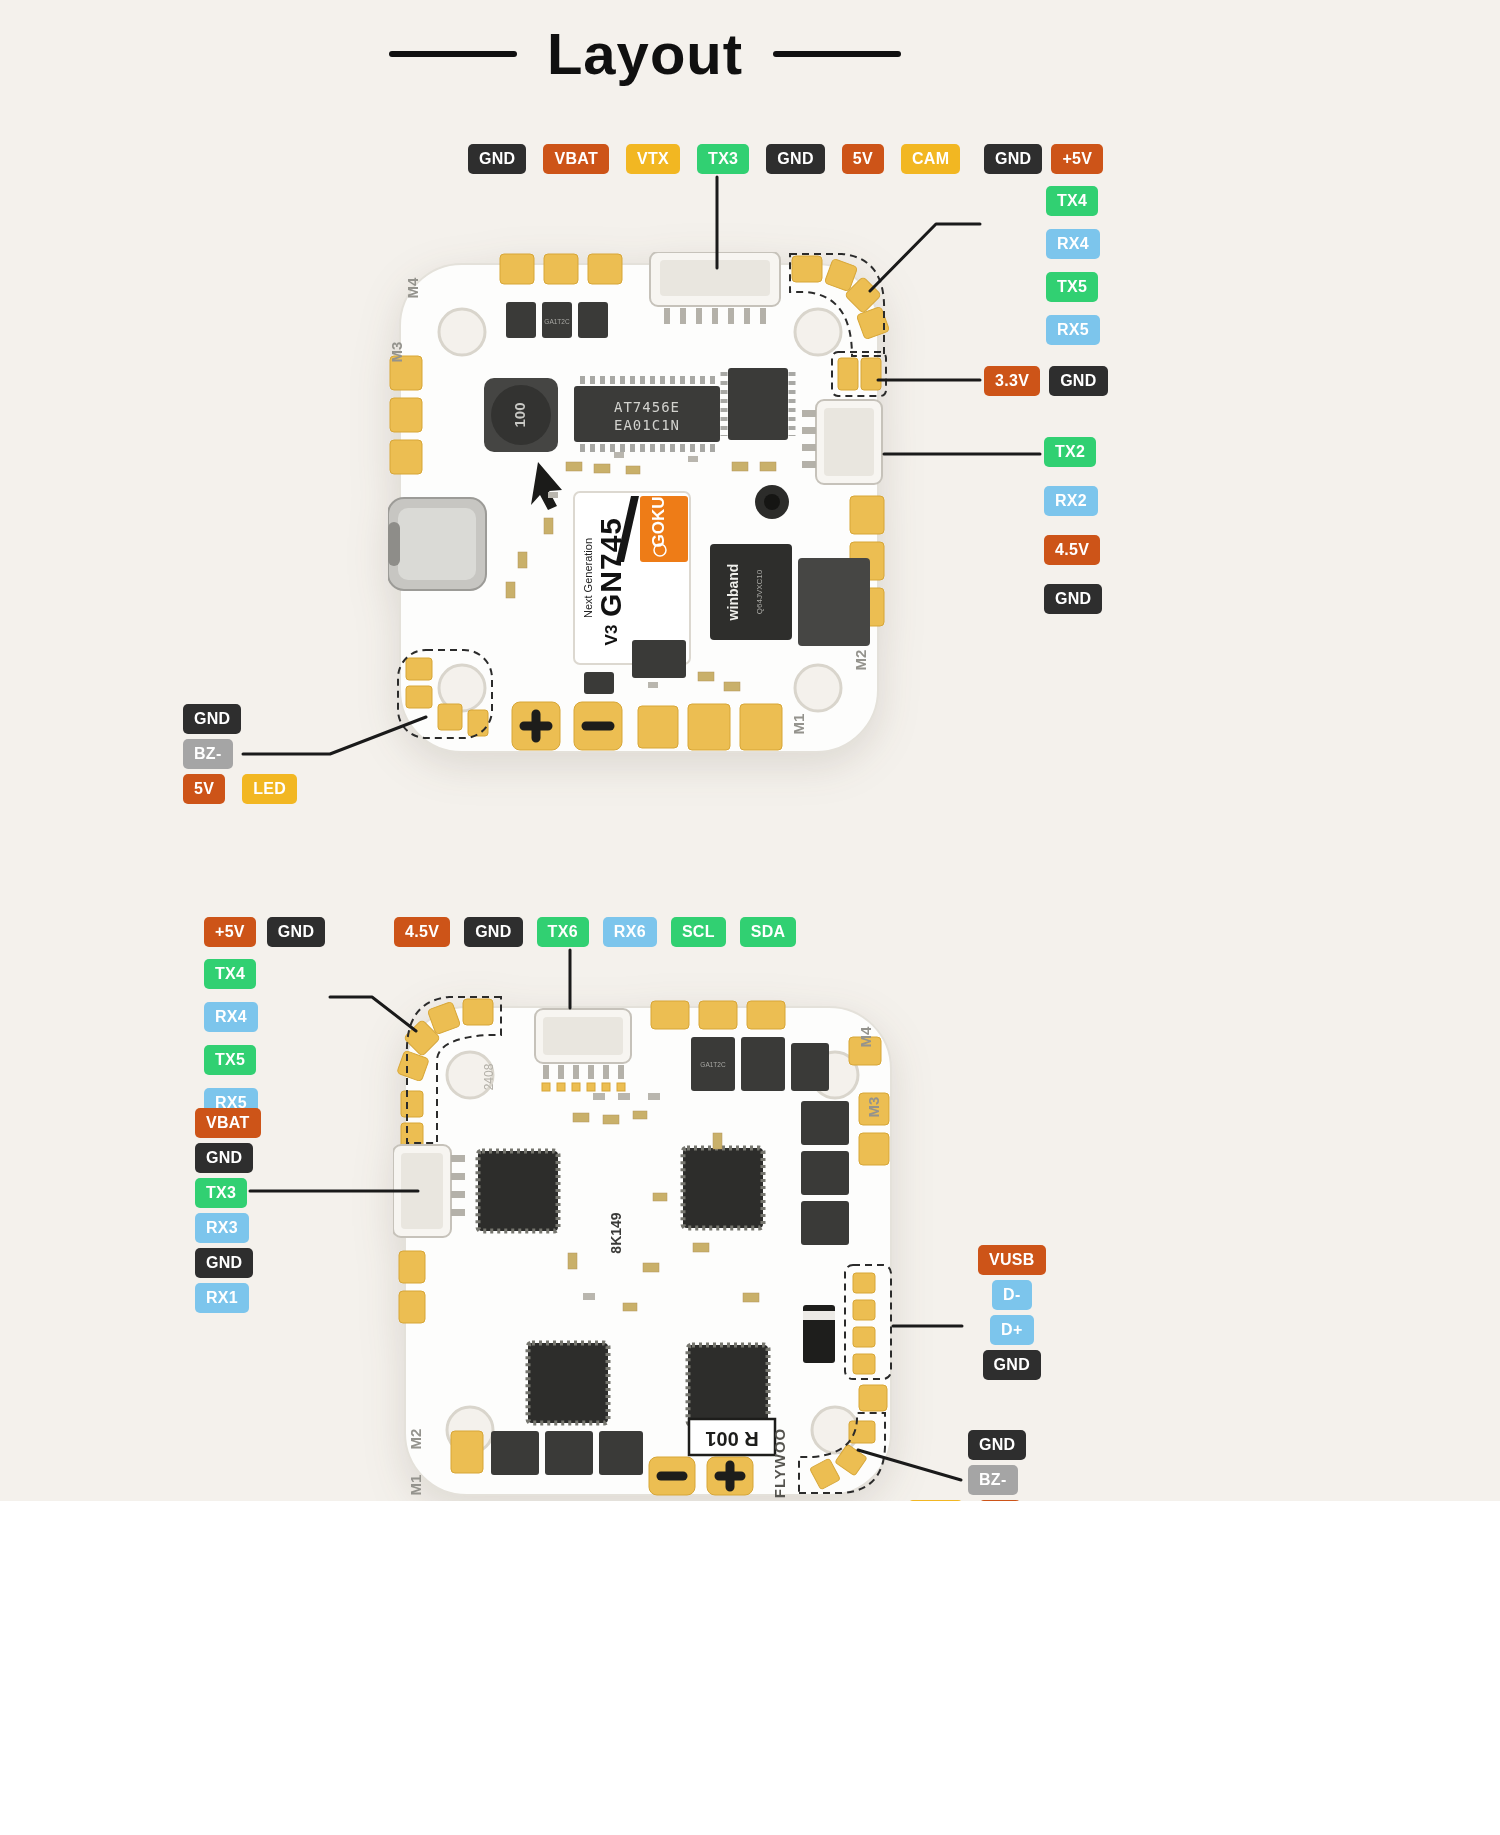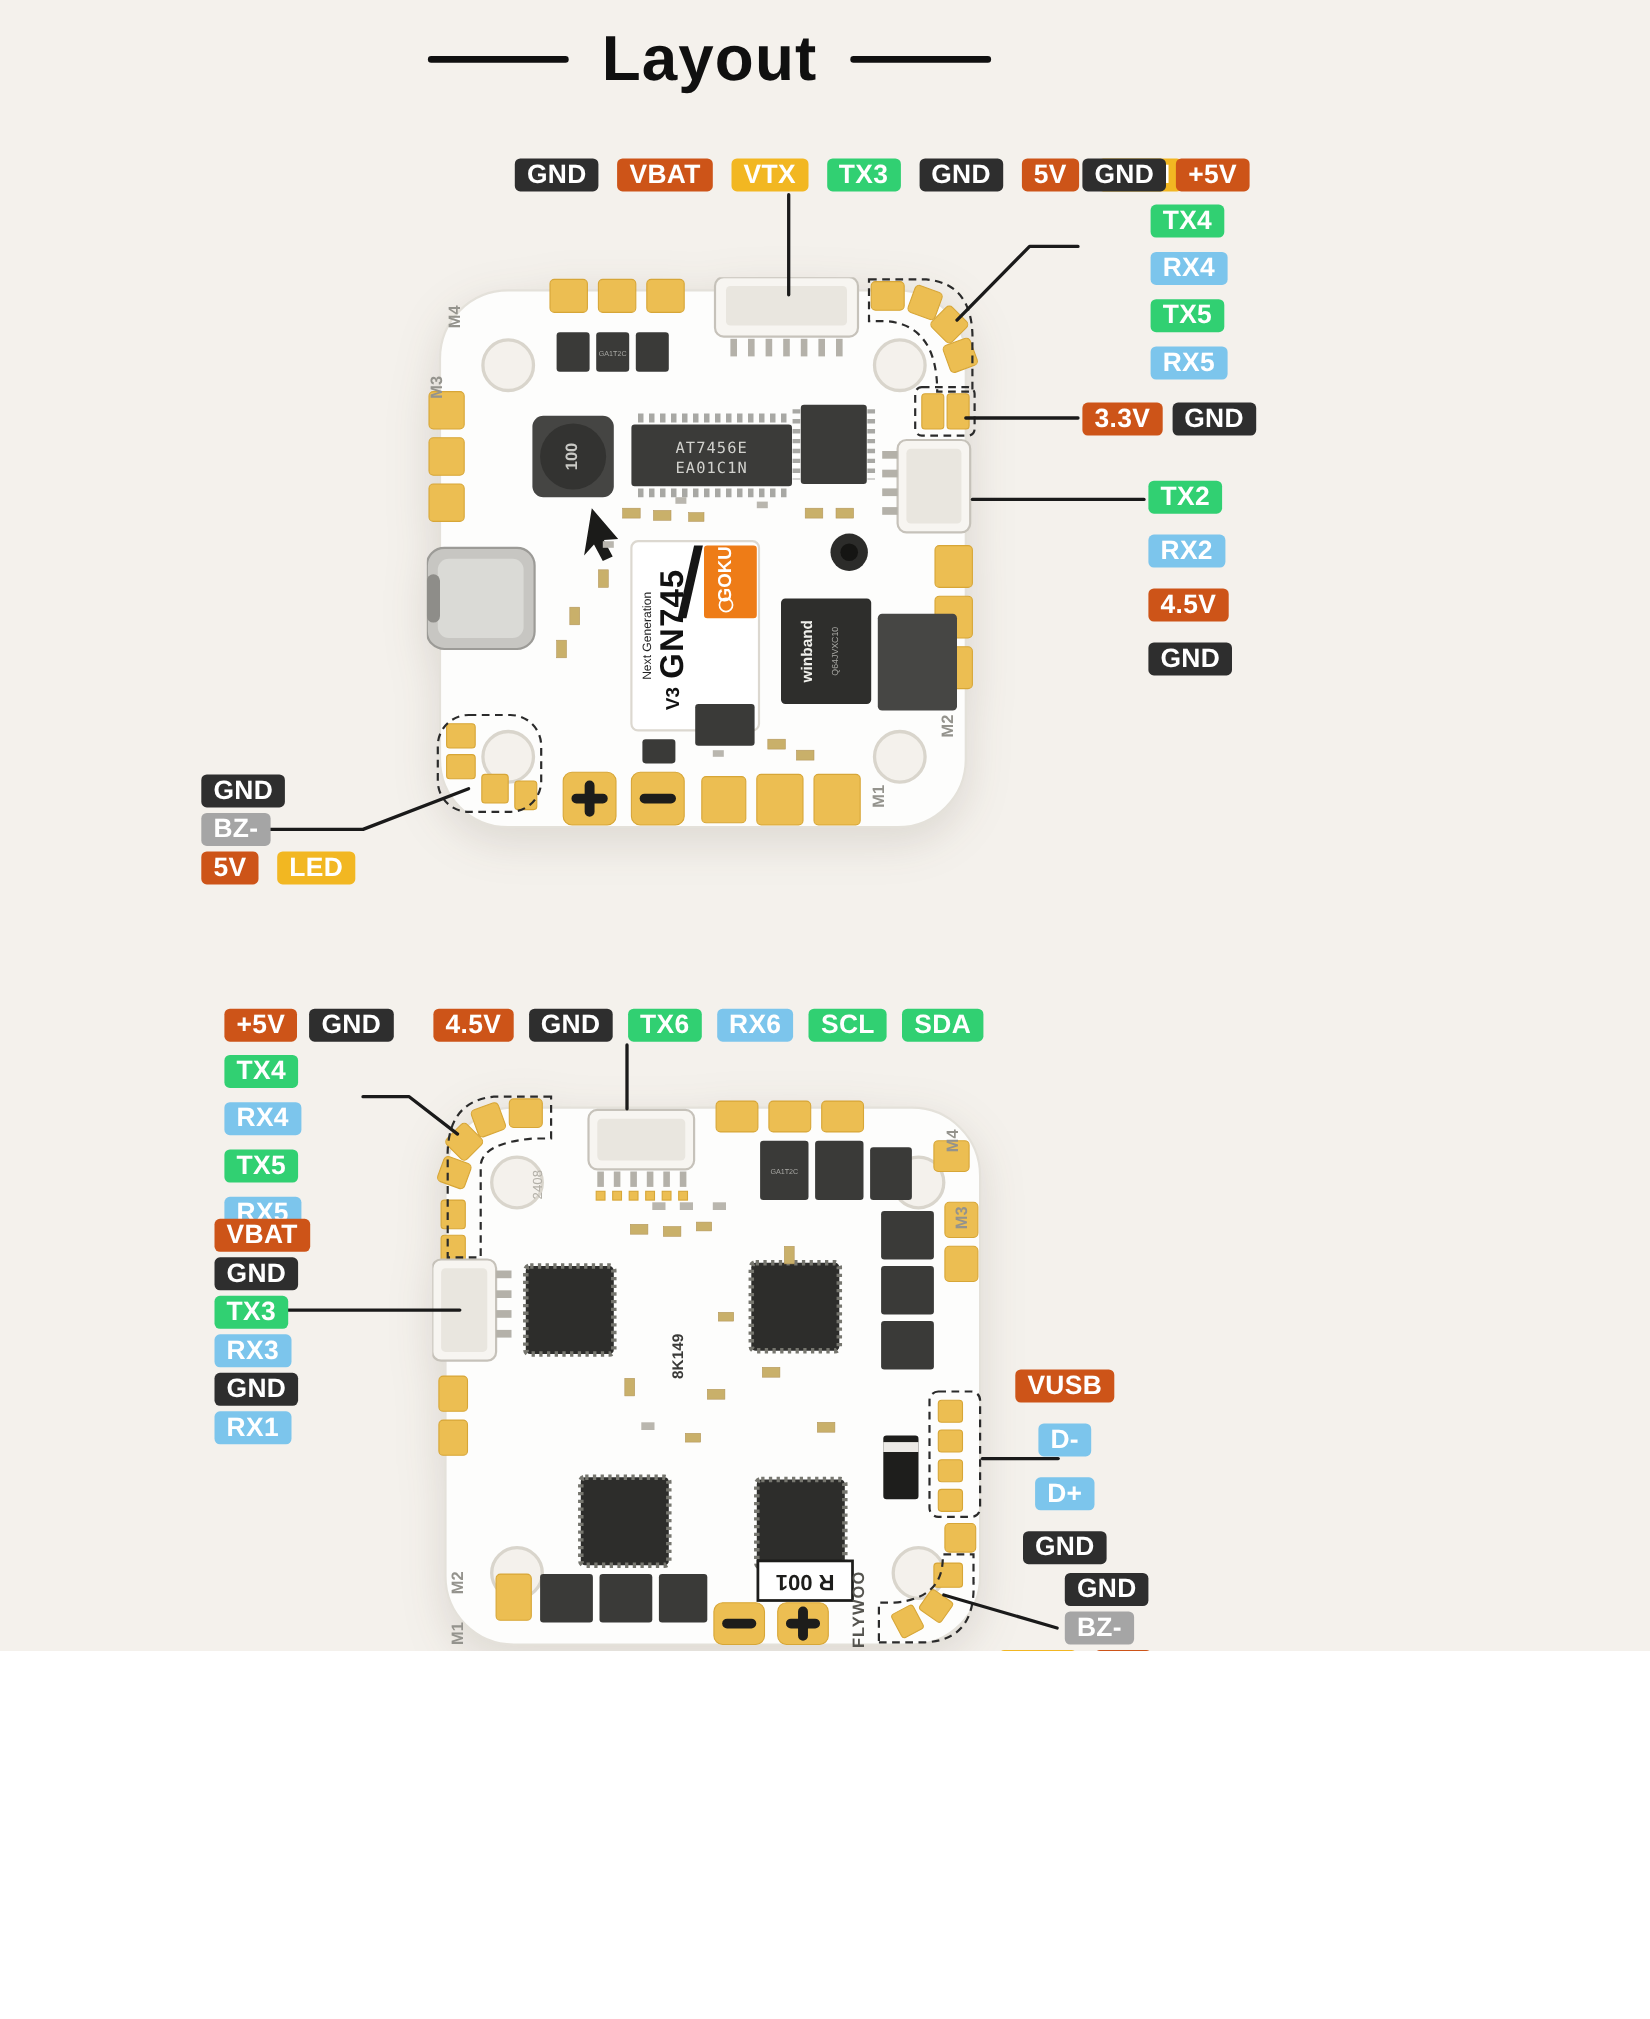--- a/index.html
+++ b/index.html
@@ -6,21 +6,21 @@
   body { font-family:"Liberation Sans",sans-serif; }
   .page { position:relative; width:1500px; height:1501px; background:var(--c-background,#f4f1ec); overflow:hidden; }
   .title-row { position:absolute; left:0; top:20px; width:1290px; display:flex; align-items:center; justify-content:center; gap:30px; }
   .rule { height:6px; border-radius:3px; background:#101010; }
   .rule-l { width:128px; } .rule-r { width:128px; }
   h1.title { font-size:58px; font-weight:800; color:#101010; letter-spacing:1px; }
   .grp { position:absolute; display:flex; }
   .col { flex-direction:column; align-items:flex-start; }
   .ctr { align-items:center; }
   .badge { display:inline-flex; align-items:center; justify-content:center; height:30px; padding:0 11px;
-           border-radius:5px; font-size:24px; font-weight:700; color:#fff; letter-spacing:.3px; white-space:nowrap; }
+           border-radius:5px; font-size:16px; font-weight:700; color:#fff; letter-spacing:.3px; white-space:nowrap; }
   .gnd{background:var(--c-gnd,#2e2e2e)} .power{background:var(--c-power,#cd5418)}
   .tx{background:var(--c-tx,#31d072)}  .rx{background:var(--c-rx,#7cc5ec)}
   .aux{background:var(--c-aux,#f2b722)} .bz{background:var(--c-bz,#a5a5a5)}
   .pcb { position:absolute; filter:drop-shadow(0 12px 20px rgba(60,50,30,.13)); }
   #pcb-top { left:388px; top:252px; width:502px; height:510px; }
   #pcb-bottom { left:393px; top:993px; width:510px; height:515px; }
   .lines { position:absolute; left:0; top:0; pointer-events:none; }
   .lines path { fill:none; stroke:#1a1a1a; stroke-width:3; stroke-linecap:round; stroke-linejoin:round; }
   .dash { fill:none; stroke:#2b2b2b; stroke-width:2; stroke-dasharray:7 5; }
   svg text { font-family:"Liberation Sans",sans-serif; }
@@ -390,21 +390,21 @@
 
   <div class="grp col" style="left:195px;top:1108px;gap:5px">
     <div class="badge power">VBAT</div>
     <div class="badge gnd">GND</div>
     <div class="badge tx">TX3</div>
     <div class="badge rx">RX3</div>
     <div class="badge gnd">GND</div>
     <div class="badge rx">RX1</div>
   </div>
 
-  <div class="grp col ctr" style="left:923px;top:1245px;gap:19px">
+  <div class="grp col ctr" style="left:978px;top:1245px;gap:5px">
     <div class="badge power">VUSB</div>
     <div class="badge rx">D-</div>
     <div class="badge rx">D+</div>
     <div class="badge gnd">GND</div>
   </div>
 
   <div class="grp col" style="left:968px;top:1430px;gap:5px">
     <div class="badge gnd">GND</div>
     <div class="badge bz">BZ-</div>
   </div>

